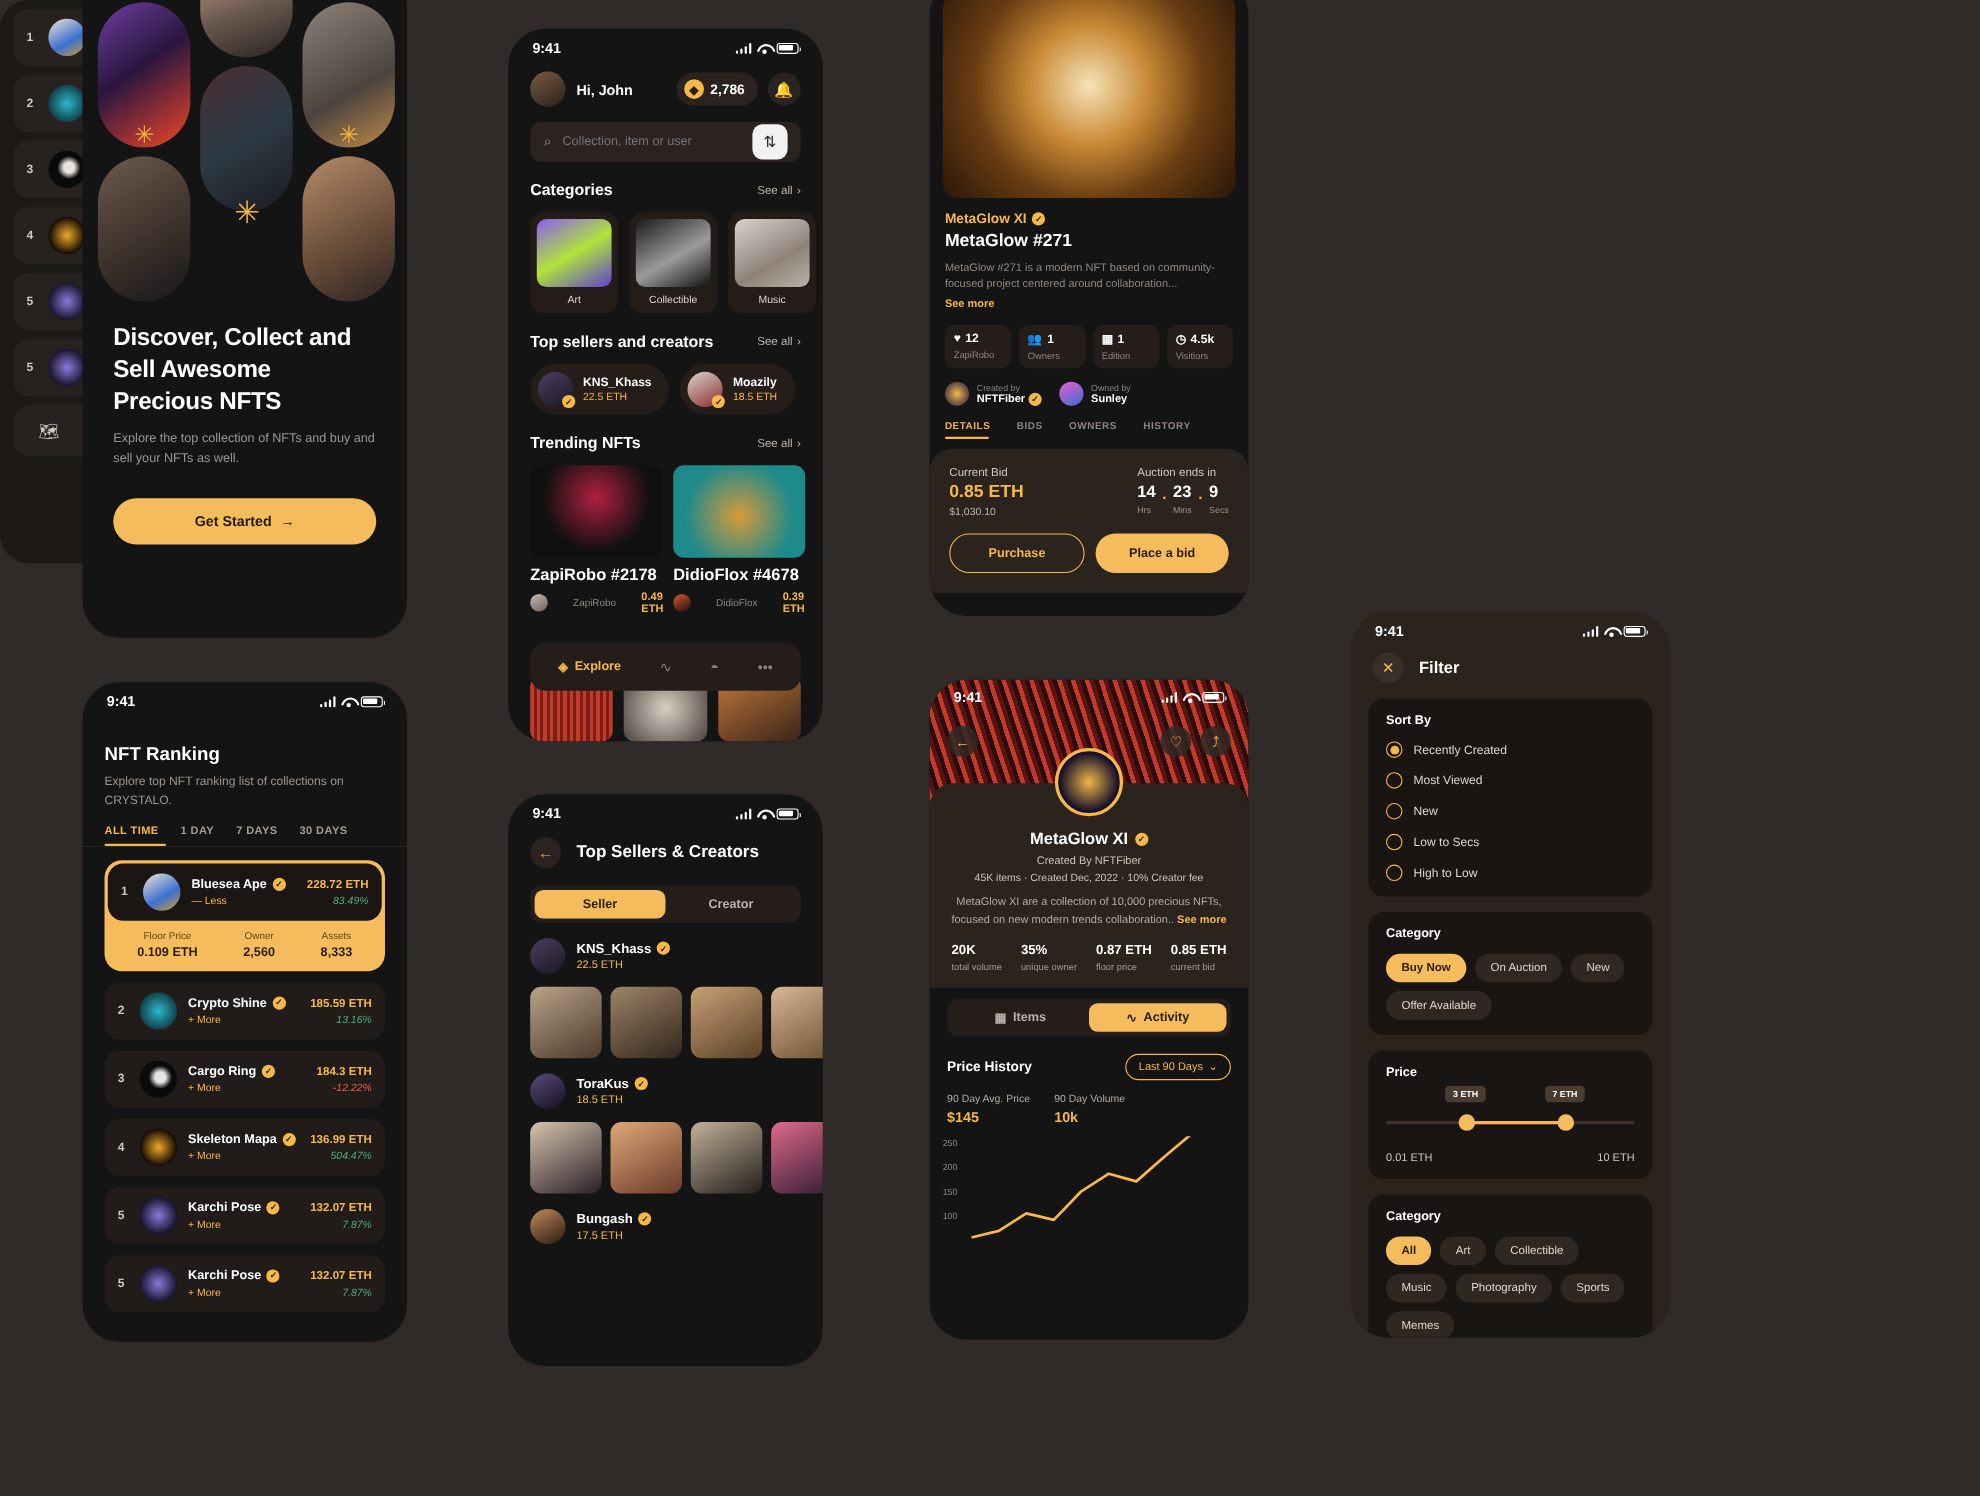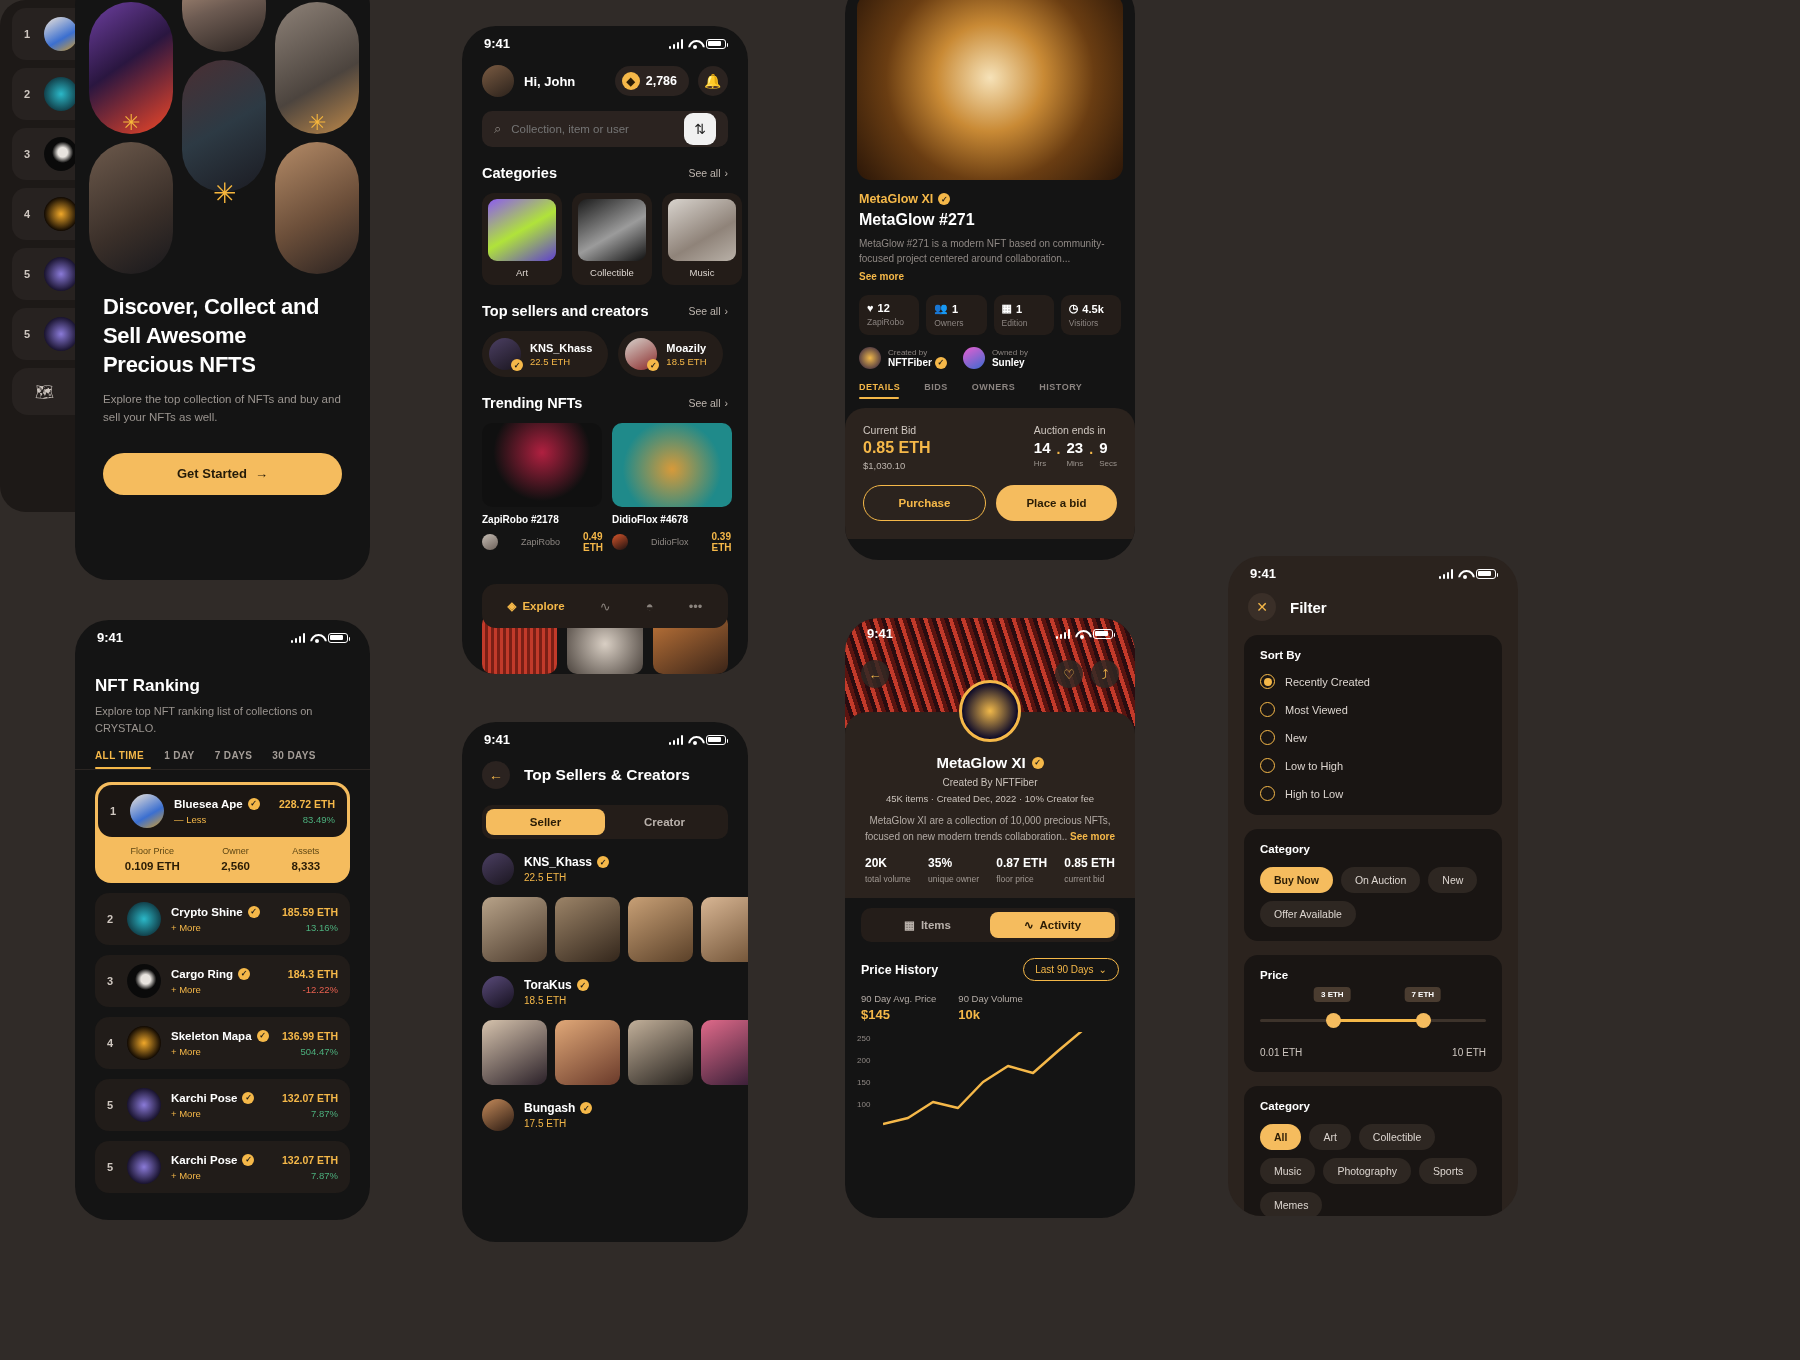--- a/index.html
+++ b/index.html
@@ -94,21 +94,21 @@
   .seller-row { display:flex; gap:10px; margin-top:12px; }
   .seller-chip { background:#241d19; border-radius:24px; padding:7px 16px 7px 7px; display:flex; align-items:center; gap:9px; flex:none; }
   .sav { width:32px;height:32px;border-radius:50%;position:relative;overflow:visible;flex:none; }
   .sav .inner { width:32px;height:32px;border-radius:50%;overflow:hidden; }
   .sav .vb { position:absolute; right:-2px; bottom:-1px; }
   .seller-name { font-size:11px; font-weight:700; }
   .seller-eth { font-size:9.5px; color:#f5b849; margin-top:2px; }
   .nft-row { display:flex; gap:10px; margin-top:12px; }
   .nft-card { width:120px; flex:none; }
   .nft-img { width:120px;height:84px;border-radius:10px;overflow:hidden; }
-  .nft-name { font-size:10px; font-weight:600; margin-top:7px; }
+  .nft-name { font-size:15px; font-weight:600; margin-top:7px; }
   .nft-meta { display:flex; align-items:center; gap:23px; margin-top:6px; }
   .nft-meta .mini { width:16px;height:16px;border-radius:50%;overflow:hidden;flex:none; }
   .nft-owner { font-size:9px; color:#8e8883; }
   .nft-price { font-size:10px; color:#f5b849; font-weight:700; margin-left:auto; }
   .tabbar {
     position:absolute; left:20px; right:20px; bottom:46px; height:44px;
     background:#241d19; border-radius:14px; display:flex; align-items:center;
     justify-content:space-around; padding:0 8px;
   }
   .tabbar .t { color:#8a837d; font-size:13px; display:flex; align-items:center; gap:6px; }
@@ -154,21 +154,21 @@
   
   #rankpanel { left: 1228px; top: -40px; width: 290px; height: 512px; background:#1d1917; border-radius:26px; padding: 8px 12px; }
   .rk-row { display:flex; align-items:center; gap:10px; background:#272220; border-radius:14px; padding:9px 12px; margin-bottom:8px; }
   .rk-no { font-size:11px; font-weight:700; color:#cfc7c0; width:10px; flex:none; }
   .rk-pic { width:34px;height:34px;border-radius:50%;overflow:hidden;flex:none; }
   .rk-mid { flex:1; min-width:0; }
   .rk-name { font-size:11.5px; font-weight:700; display:flex; align-items:center; gap:5px; }
   .rk-more { font-size:9.5px; color:#f5b849; margin-top:4px; }
   .rk-right { text-align:right; }
   .rk-eth { font-size:10.5px; font-weight:700; color:#f5b849; }
-  .rk-pct { font-size:9.5px; margin-top:4px; }
+  .rk-pct { font-size:9.5px; margin-top:4px;font-style:italic; }
   .rk-actions { display:flex; align-items:center; justify-content:space-around; background:#272220; border-radius:16px; padding:10px 8px; margin-top:4px; }
   .rk-actions .ic { color:#cfc7c0; font-size:15px; }
   .rk-pill { background:#332a22; color:#f5b849; font-size:11px; font-weight:700; border-radius:14px; padding:7px 14px; display:flex; align-items:center; gap:6px; }
 
   
   #ranking { left: 75px; top: 620px; width: 295px; height: 600px; }
   .rg-pad { padding: 0 20px; }
   .rg-title { font-size: 17px; font-weight: 800; margin-top: 27px; }
   .rg-sub { font-size: 11px; color:#9b9590; line-height:1.5; margin-top:7px; }
   .rg-tabs { display:flex; gap:20px; margin-top:14px; font-size:10px; font-weight:700; letter-spacing:0.4px; color:#a49d97; position:relative; padding-bottom:8px; }
@@ -947,21 +947,21 @@
     <div class="fl-opt">
       <span class="radio"></span>
       <span class="fl-optlab">Most Viewed</span>
     </div>
     <div class="fl-opt">
       <span class="radio"></span>
       <span class="fl-optlab">New</span>
     </div>
     <div class="fl-opt">
       <span class="radio"></span>
-      <span class="fl-optlab">Low to High</span>
+      <span class="fl-optlab">Low to Secs</span>
     </div>
     <div class="fl-opt">
       <span class="radio"></span>
       <span class="fl-optlab">High to Low</span>
     </div>
   </div>
 
   <div class="fl-card">
     <div class="fl-lab">Category</div>
     <div class="chips">

